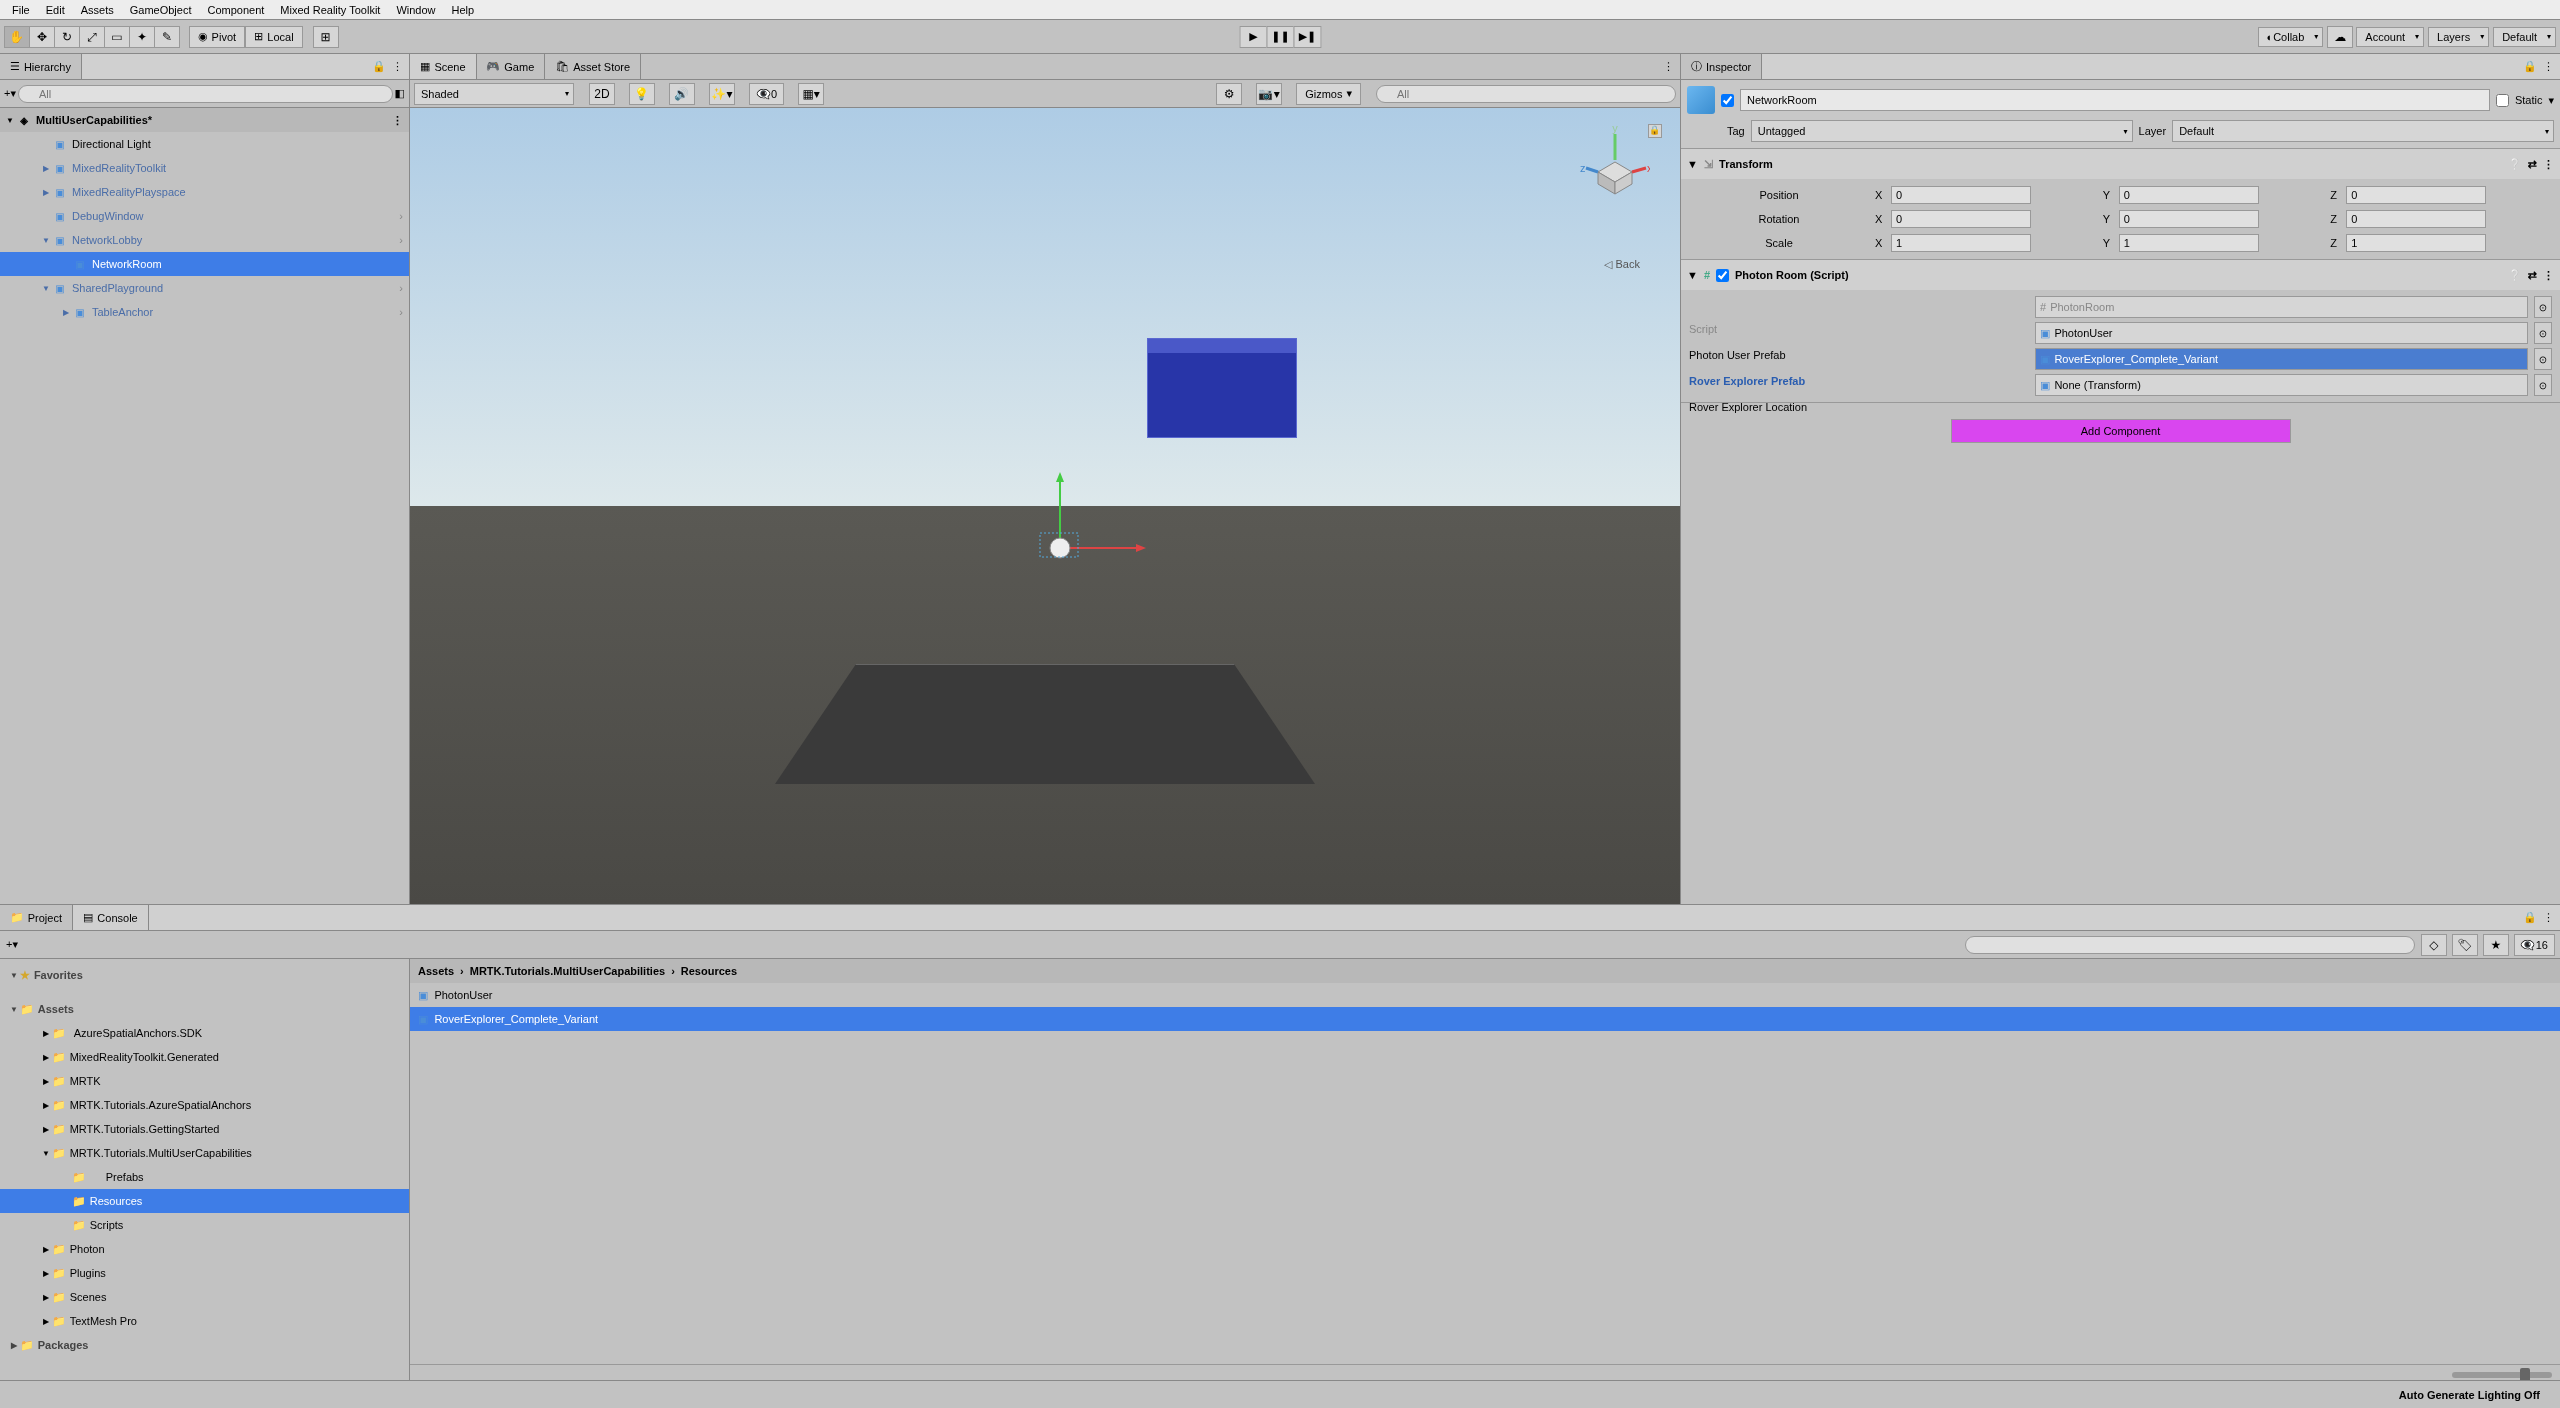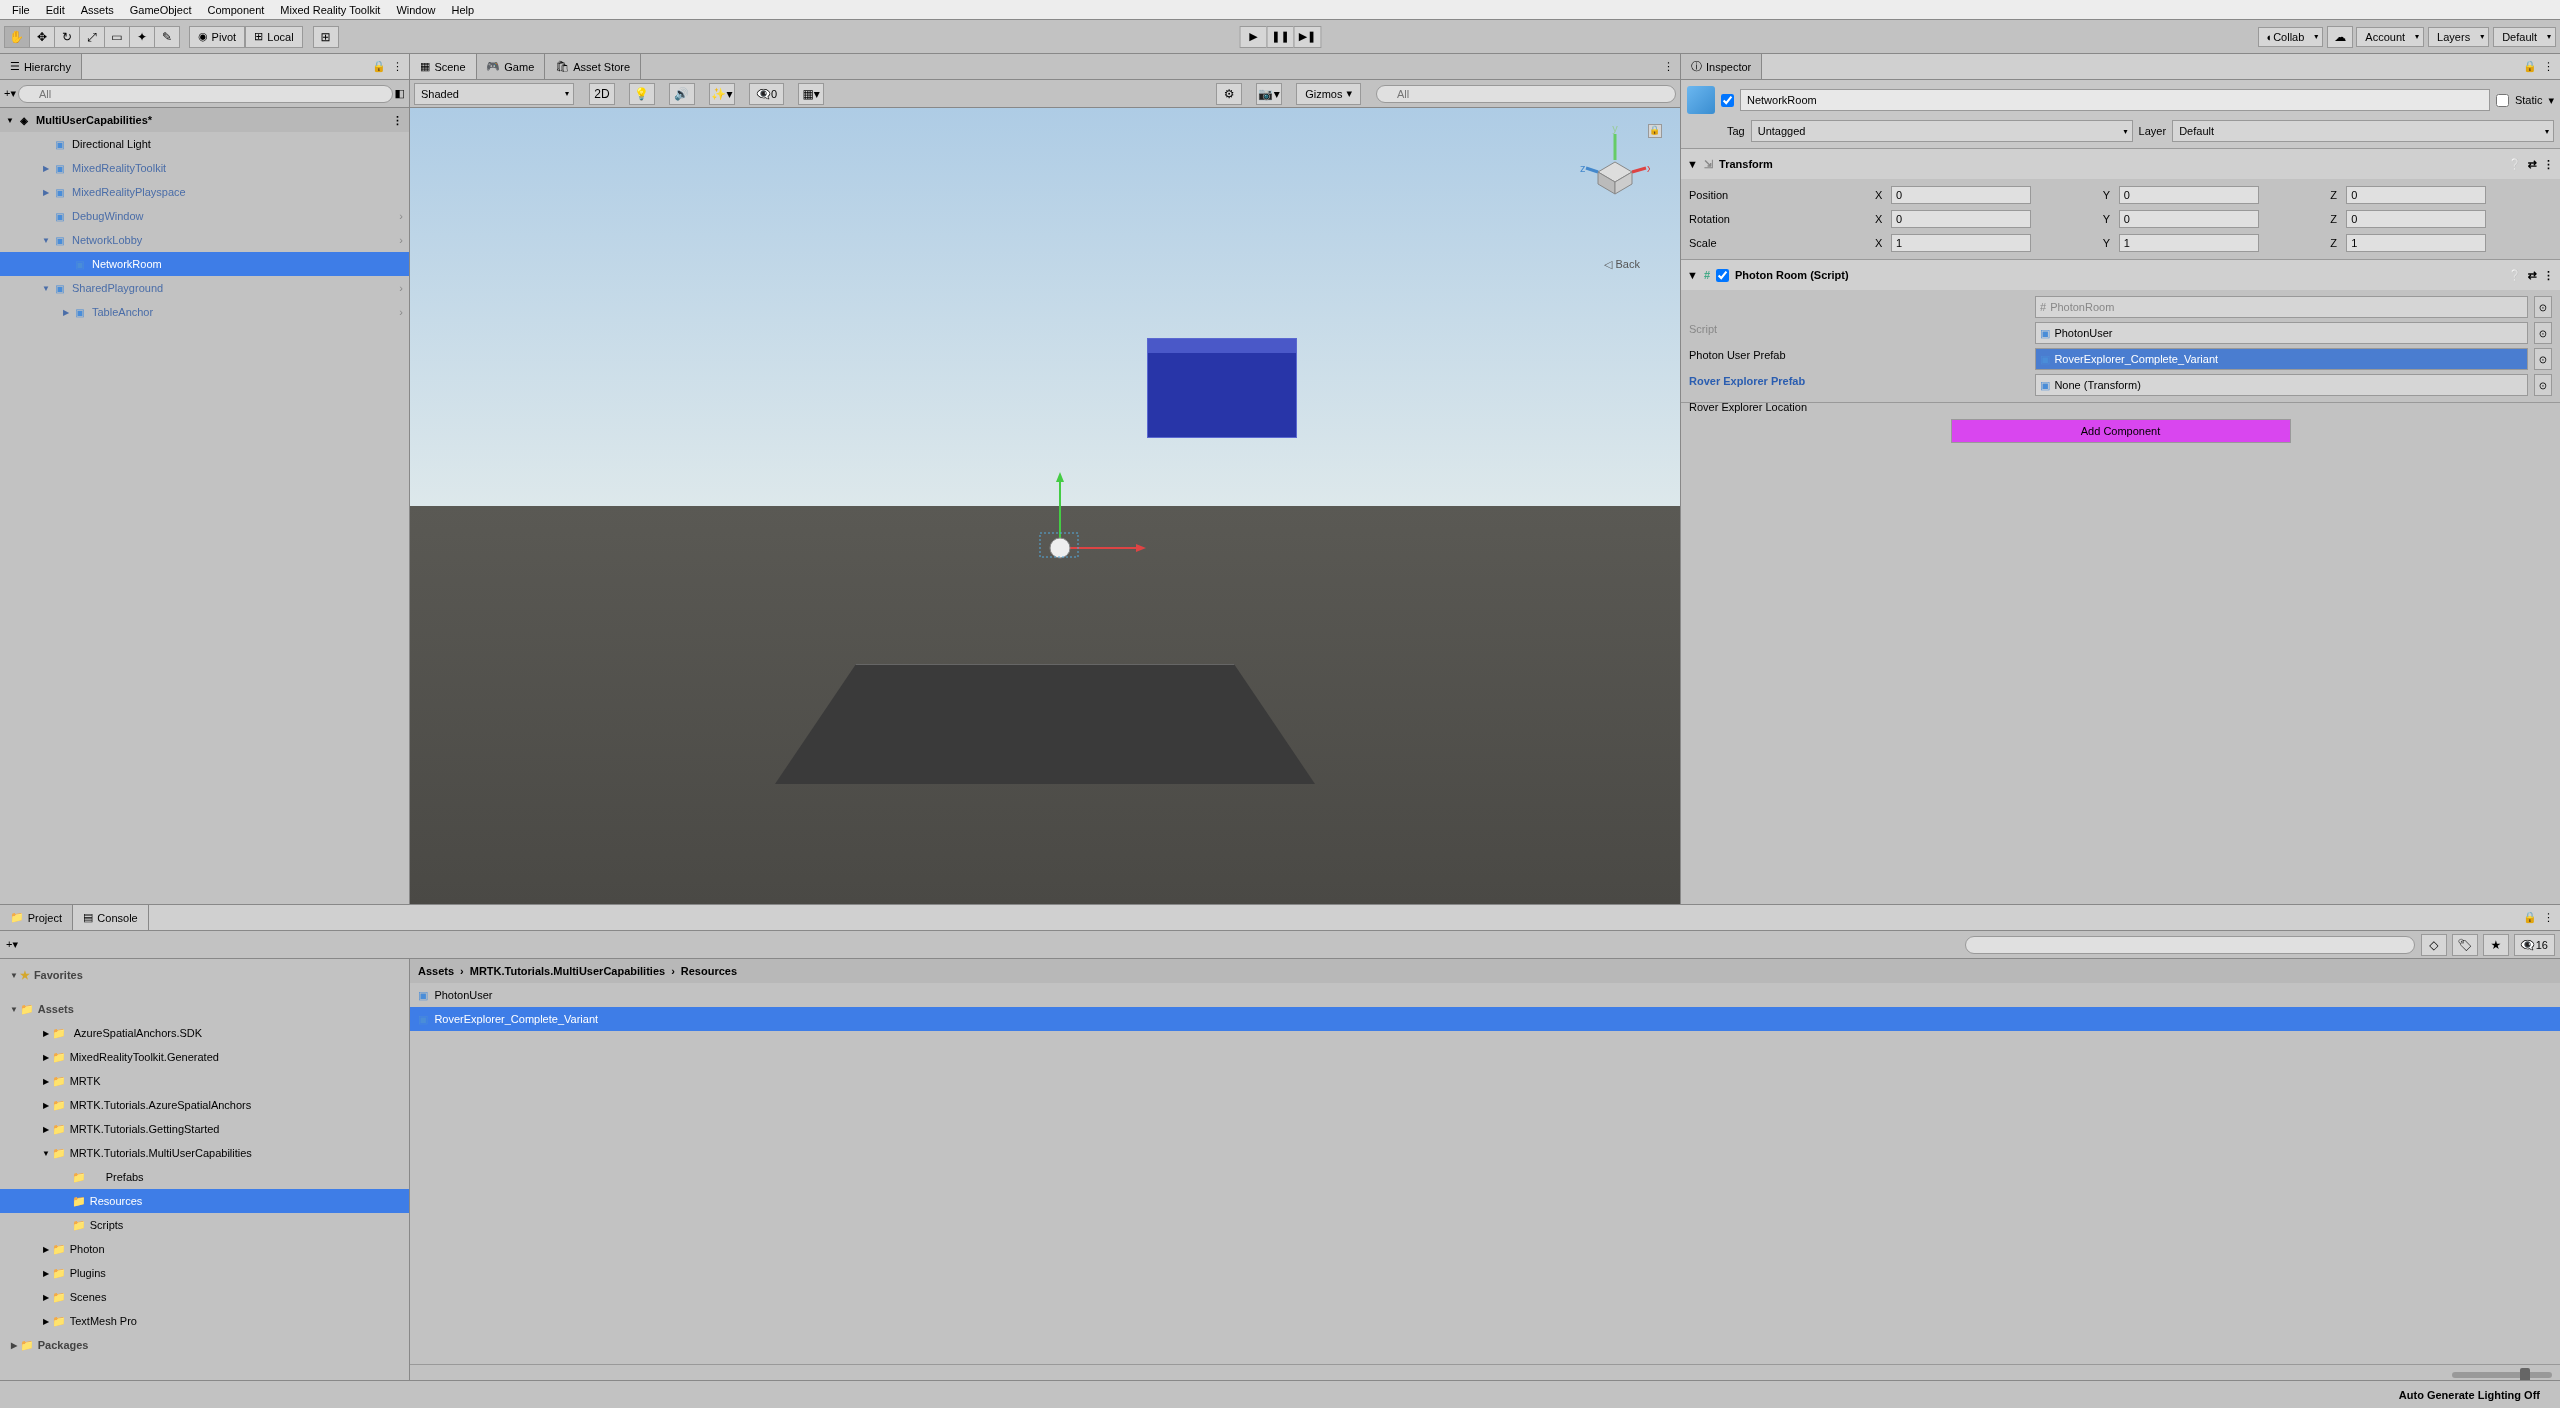--- a/index.html
+++ b/index.html
@@ -45,21 +45,21 @@
 .inspector-panel { width: 880px; background: #c2c2c2; border-left: 1px solid #888; display: flex; flex-direction: column; }
 .insp-header { background: #c8c8c8; padding: 6px; display: flex; flex-direction: column; gap: 6px; border-bottom: 1px solid #999; }
 .insp-row { display: flex; align-items: center; gap: 6px; }
 .insp-name-input { flex: 1; height: 22px; background: #e8e8e8; border: 1px solid #999; padding: 0 6px; }
 .insp-dropdown { flex: 1; height: 22px; background: #d6d6d6; border: 1px solid #999; padding: 0 6px; display: flex; align-items: center; position: relative; }
 .insp-dropdown::after { content:"▾"; position:absolute; right: 4px; font-size: 8px; }
 .component { border-bottom: 1px solid #999; }
 .comp-header { background: #d0d0d0; height: 30px; display: flex; align-items: center; padding: 0 6px; gap: 6px; font-weight: bold; }
 .comp-body { padding: 4px 8px; background: #c2c2c2; }
 .vec-row { display: flex; align-items: center; gap: 6px; height: 24px; }
-.vec-label { width: 180px; }
+.vec-label { width: 180px; text-align: center; }
 .vec-field { display: flex; align-items: center; gap: 2px; flex: 1; }
 .vec-field span { width: 14px; }
 .vec-input { width: 140px; height: 18px; background: #e0e0e0; border: 1px solid #999; padding: 0 4px; }
 .prop-row { display: flex; align-items: center; height: 26px; gap: 6px; }
 .prop-label { width: 340px; margin-top: 44px; }
 .obj-field { flex: 1; height: 22px; background: #d6d6d6; border: 1px solid #999; padding: 0 4px; display: flex; align-items: center; gap: 4px; }
 .obj-field.highlighted { background: #4a7dd0; color: white; }
 .obj-picker { width: 18px; height: 22px; background: #d0d0d0; border: 1px solid #999; display: flex; align-items: center; justify-content: center; font-size: 10px; }
 .add-comp-btn { display: block; margin: 16px auto; width: 340px; height: 24px; background: #d946ef; border: 1px solid #999; }
 

